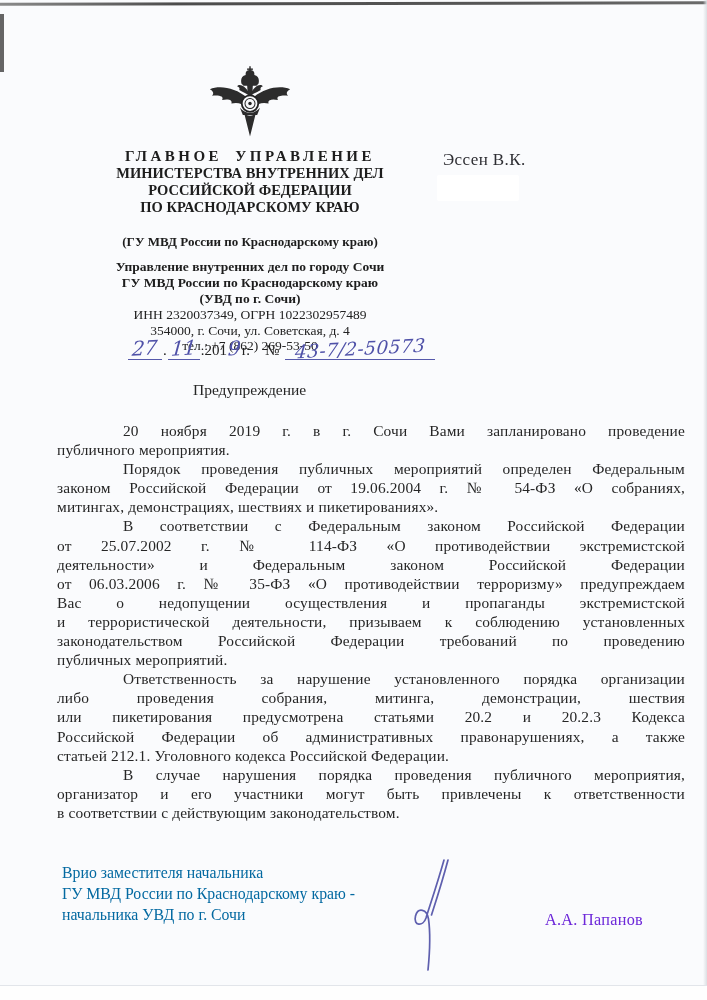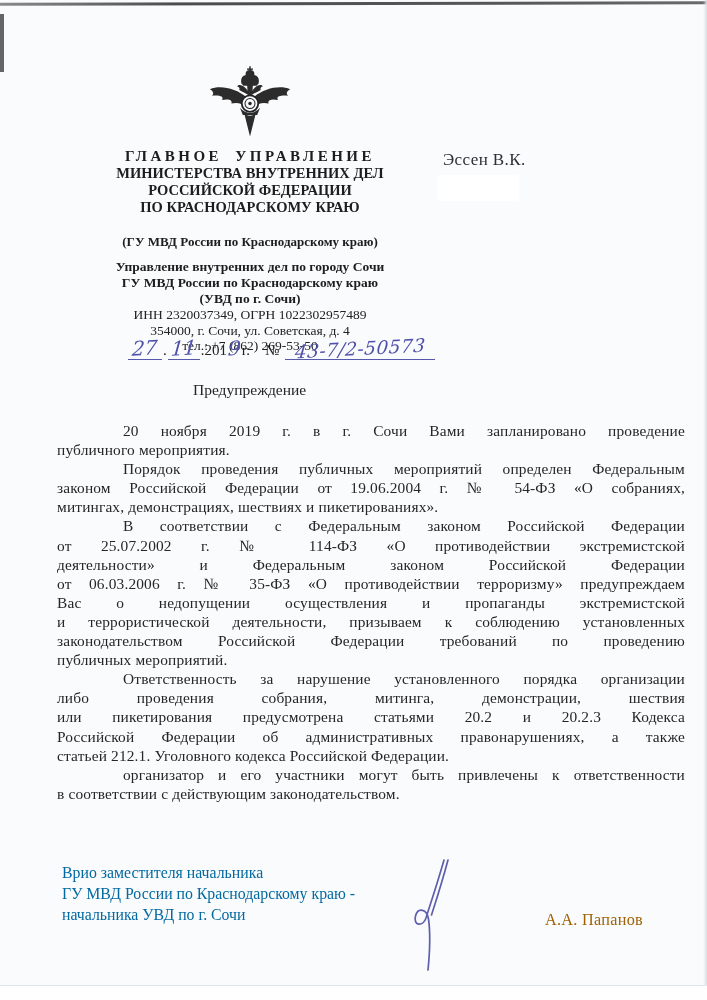--- a/index.html
+++ b/index.html
@@ -40,21 +40,21 @@
   .doc-title{position:absolute;left:193px;top:381px;font-size:15.5px;color:#262626;text-align:center;}
 
   
   .body-text{position:absolute;left:57px;top:421px;width:628px;font-size:15.4px;color:#262626;}
   .tline{line-height:19.1px;text-align:justify;text-align-last:justify;letter-spacing:.15px;}
   .tline-last{text-align-last:left;}
   .para .tline:first-child{text-indent:66px;}
 
   
   .sig-position{position:absolute;left:62px;top:862px;font-size:15.8px;line-height:21px;color:#0369a1;}
-  .sig-name{position:absolute;left:545px;top:911px;font-size:16.2px;letter-spacing:.3px;color:#a16207;}
+  .sig-name{position:absolute;left:545px;top:911px;font-size:16.2px;letter-spacing:.3px;color:#6d28d9;}
   .sig-svg{position:absolute;left:398px;top:848px;}
 </style>
 </head>
 <body>
 
 <div class="page">
 
   <div class="scan-top"></div>
   <div class="scan-left"></div>
   <div class="scan-right"></div>
@@ -147,20 +147,21 @@
         <div class="tline tline-last">публичных мероприятий.</div>
       </div>
     <div class="para">
         <div class="tline">Ответственность за нарушение установленного порядка организации</div>
         <div class="tline">либо проведения собрания, митинга, демонстрации, шествия</div>
         <div class="tline">или пикетирования предусмотрена статьями 20.2 и 20.2.3 Кодекса</div>
         <div class="tline">Российской Федерации об административных правонарушениях, а также</div>
         <div class="tline tline-last">статьей 212.1. Уголовного кодекса Российской Федерации.</div>
       </div>
     <div class="para">
+        <div class="tline">В случае нарушения порядка проведения публичного мероприятия,</div>
         <div class="tline">организатор и его участники могут быть привлечены к ответственности</div>
         <div class="tline tline-last">в соответствии с действующим законодательством.</div>
       </div>
   </div>
 
   <div class="sig-position">
     <div>Врио заместителя начальника</div>
     <div>ГУ МВД России по Краснодарскому краю -</div>
     <div>начальника УВД по г. Сочи</div>
   </div>

